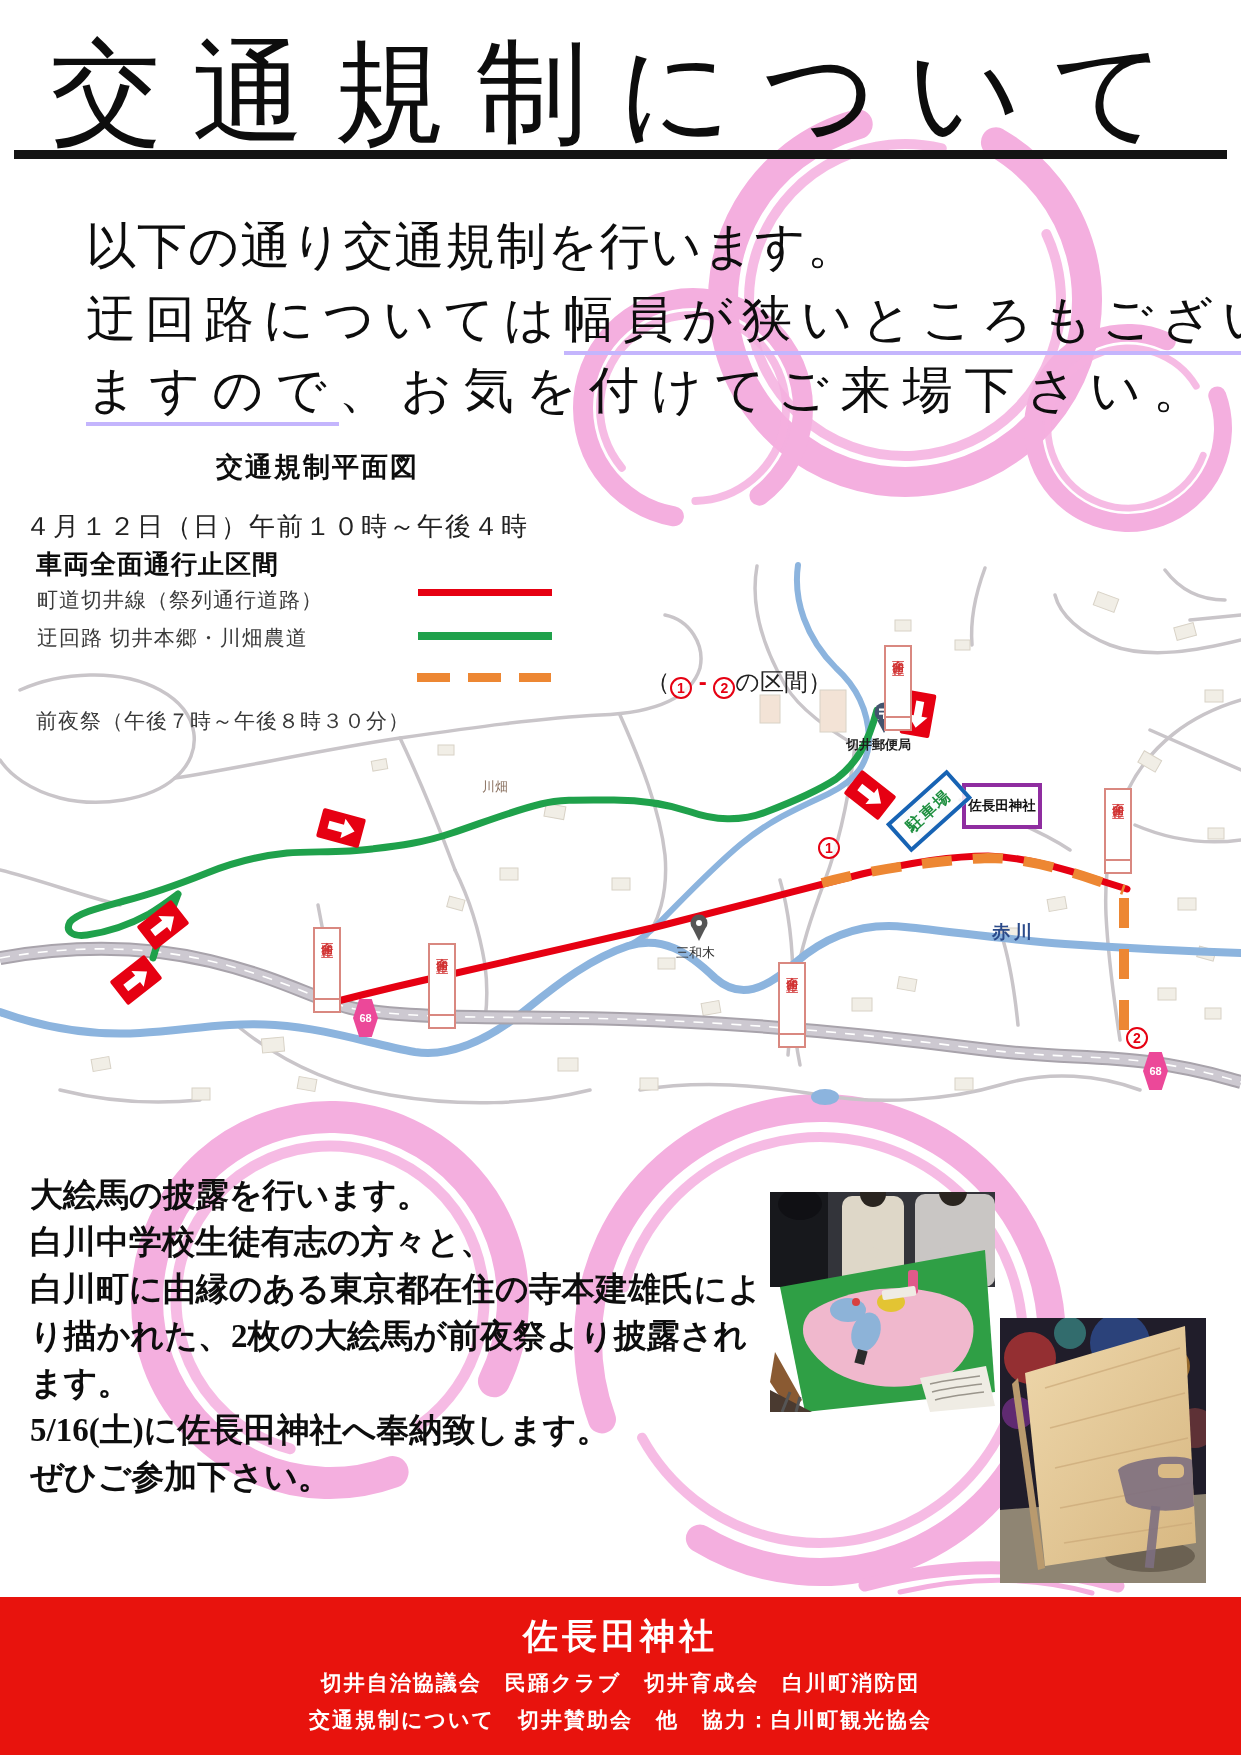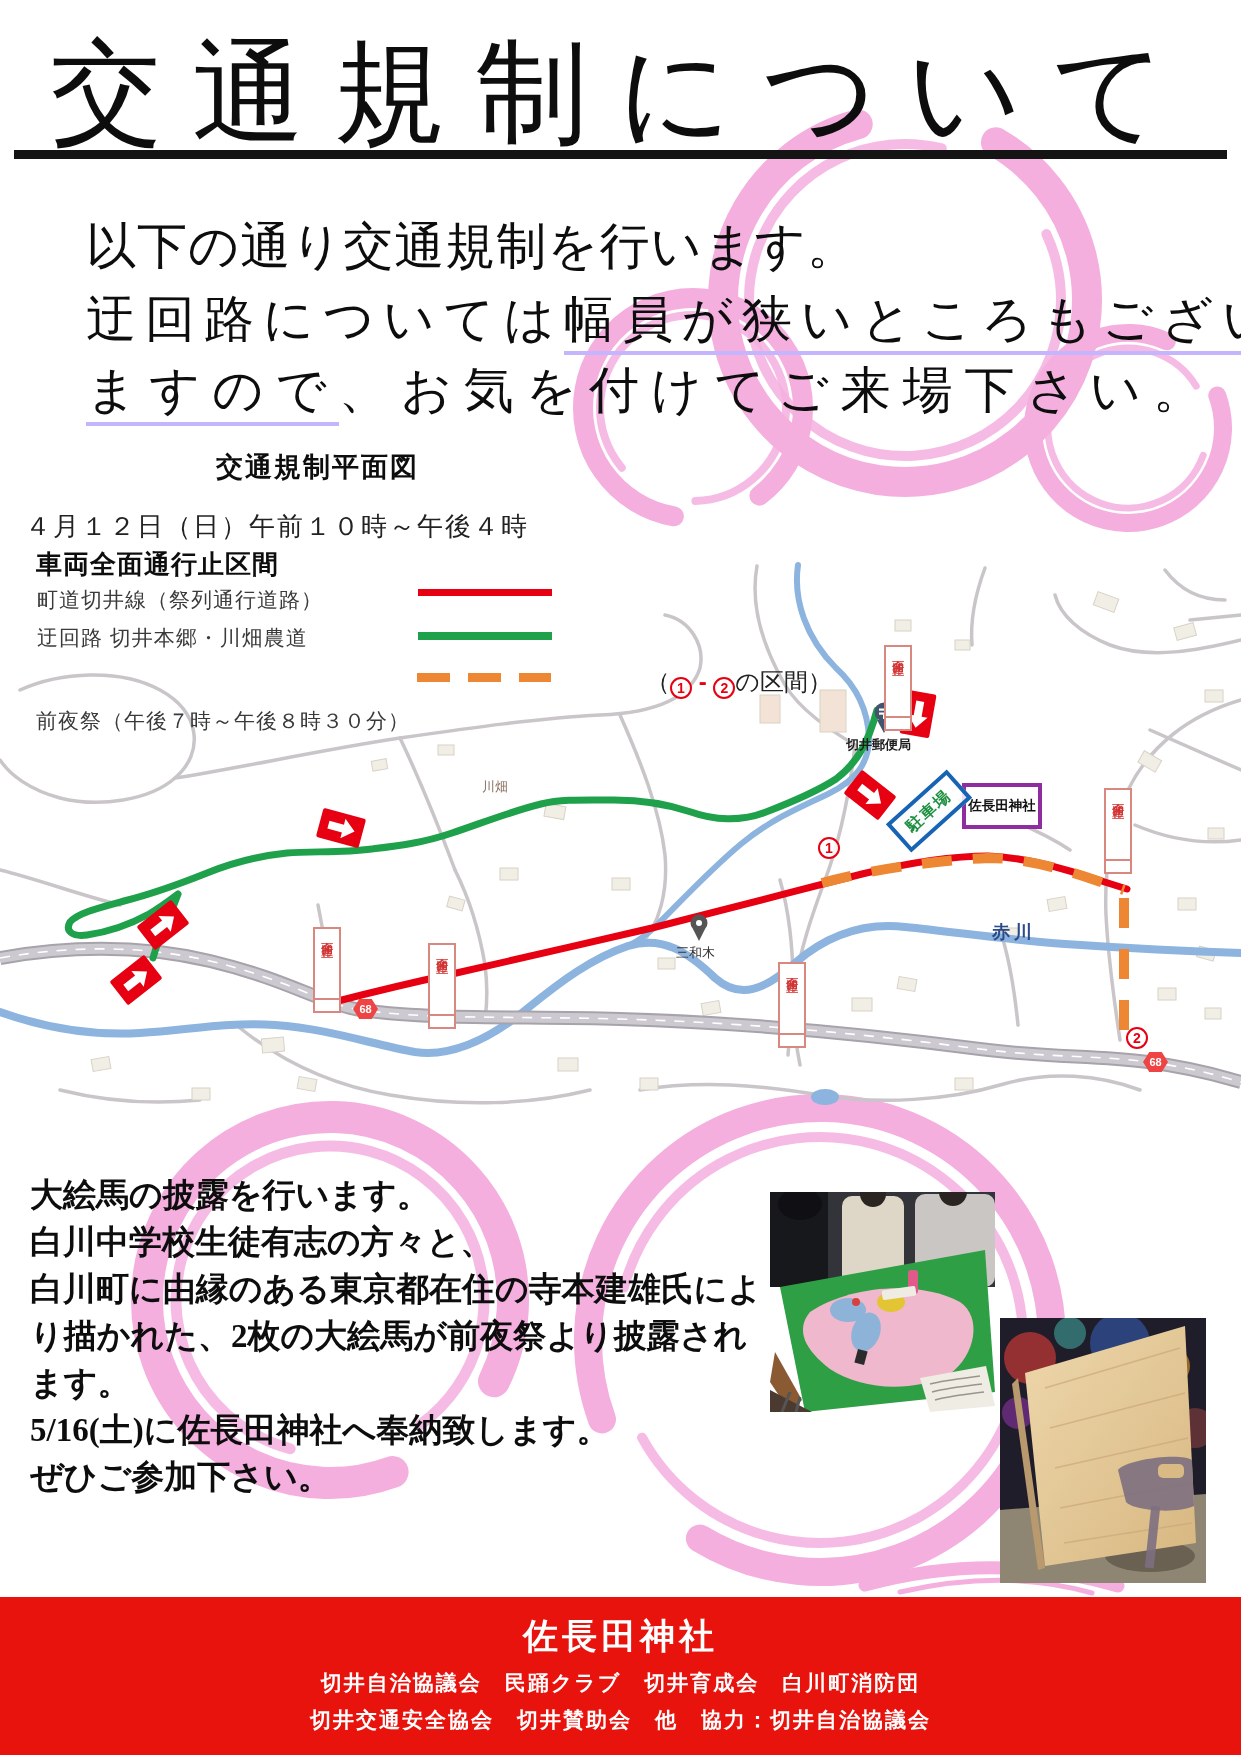--- a/index.html
+++ b/index.html
@@ -50,21 +50,21 @@
   .lbl-miwagi{left:676px;top:944px;font-size:13px;font-weight:normal;color:#333;}
   .lbl-akagawa{left:992px;top:920px;font-size:18px;font-weight:bold;color:#2a4a8a;letter-spacing:4px;}
   .shrine-box{box-sizing:border-box;left:962px;top:783px;width:80px;height:46px;border:4px solid #8f2da0;
               background:#fff;display:flex;align-items:center;justify-content:center;
               font-size:13.5px;font-weight:bold;color:#111;z-index:3;}
   .parking-box{box-sizing:border-box;left:888px;top:792px;width:82px;height:38px;border:4px solid #1763b4;
                background:rgba(255,255,255,.85);transform:rotate(-42deg);display:flex;align-items:center;
                justify-content:center;font-size:16px;font-weight:bold;color:#1d8f3f;
                letter-spacing:2px;z-index:3;}
   .pt1{left:818px;top:837px;z-index:3;} .pt2{left:1126px;top:1027px;z-index:3;}
-  .route-badge{width:25px;height:20px;background:#ef4444;color:#fff;font-size:11px;font-weight:bold;
+  .route-badge{width:25px;height:38px;background:#ec4899;color:#fff;font-size:11px;font-weight:bold;
                display:flex;align-items:center;justify-content:center;z-index:3;
                clip-path:polygon(25% 0,75% 0,100% 50%,75% 100%,25% 100%,0 50%);
                border:0;}
   .rb1{left:353px;top:999px;} .rb2{left:1143px;top:1052px;}
 
   
   .notice{left:30px;top:1172px;width:770px;font-family:"Liberation Serif","DejaVu Serif",serif;
           font-size:33px;font-weight:bold;color:#0d0d0d;line-height:47px;z-index:4;}
 
   
@@ -330,16 +330,16 @@
     <polygon points="25,55 185,8 196,225 45,248" fill="url(#wood)"></polygon>
     <path d="M45,70 L180,30 M50,110 L185,75 M55,150 L188,120 M60,190 L190,165 M64,225 L192,205" stroke="#caa878" stroke-width="1.5" fill="none" opacity=".7"></path>
     <path d="M118,152 C124,142 180,134 192,142 L194,188 C178,196 134,193 126,184 Z" fill="#7d6f80" opacity=".9"></path>
     <rect x="148" y="188" width="9" height="62" fill="#7d6f80" opacity=".9" transform="rotate(6 152 219)"></rect>
     <rect x="158" y="146" width="26" height="14" rx="5" fill="#d9ba85"></rect>
   </svg>
 
   <div class="abs footer">
     <div class="footer-shrine">佐長田神社</div>
     <div class="footer-orgs">切井自治協議会　民踊クラブ　切井育成会　白川町消防団</div>
-    <div class="footer-orgs">切井交通安全協会　切井賛助会　他　協力：切井自治協議会</div>
+    <div class="footer-orgs">交通規制について　切井賛助会　他　協力：白川町観光協会</div>
   </div>
 
 </div>
 
 </body></html>

